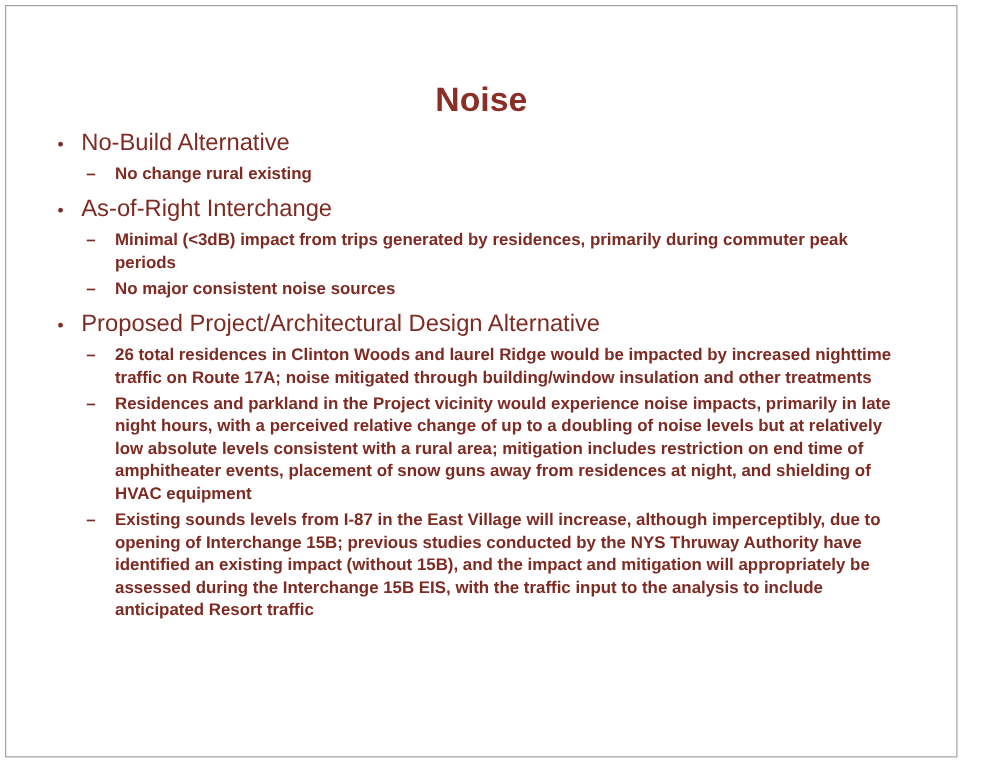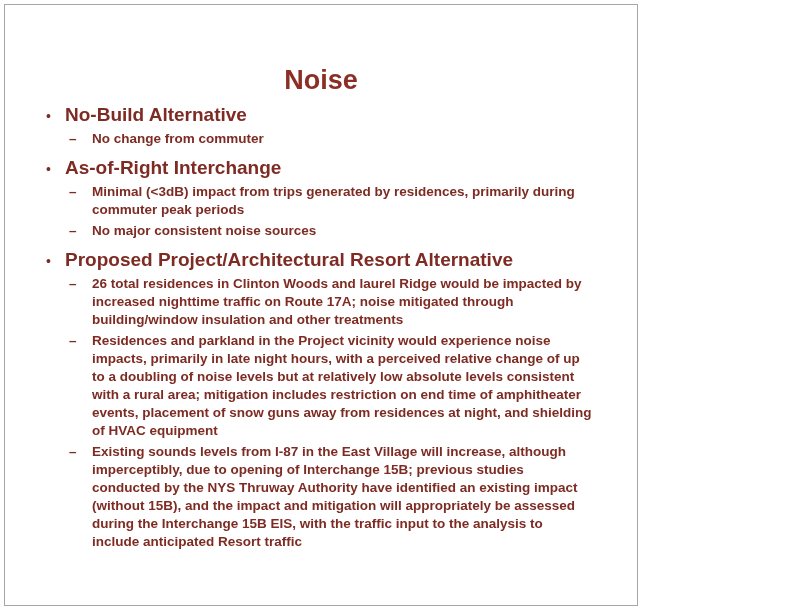--- a/index.html
+++ b/index.html
@@ -10,21 +10,21 @@
     width: 792px;
     height: 612px;
     background: #ffffff;
     overflow: hidden;
     position: relative;
   }
   .slide {
     position: absolute;
     left: 4px;
     top: 4px;
-    width: 634px;
+    width: 762px;
     height: 602px;
     box-sizing: border-box;
     border: 1px solid var(--border-color, #a6a6a6);
     background: var(--bg-color, #ffffff);
     font-family: "Liberation Sans", sans-serif;
     color: var(--text-color, #7d2b23);
   }
   .title {
     margin: 60px 0 0 0;
     text-align: center;
@@ -45,21 +45,21 @@
     flex: 0 0 22px;
     width: 22px;
     font-size: 14px;
     padding-left: 3px;
     box-sizing: border-box;
   }
   .l1t {
     flex: 1;
     font-size: 19px;
     line-height: 24px;
-    font-weight: bold;
+    font-weight: normal;
   }
   .l2 {
     display: flex;
     align-items: baseline;
     margin: 3px 0 2px 26px;
   }
   .m2 {
     flex: 0 0 23px;
     width: 23px;
     font-size: 13.5px;
@@ -79,39 +79,39 @@
   <h1 class="title">Noise</h1>
 
   <div class="content">
 
     <div class="l1">
       <span class="m1">•</span>
       <span class="l1t">No-Build Alternative</span>
     </div>
     <div class="l2">
       <span class="m2">–</span>
-      <span class="l2t">No change from commuter</span>
+      <span class="l2t">No change rural existing</span>
     </div>
 
     <div class="l1">
       <span class="m1">•</span>
       <span class="l1t">As-of-Right Interchange</span>
     </div>
     <div class="l2">
       <span class="m2">–</span>
       <span class="l2t">Minimal (&lt;3dB) impact from trips generated by residences, primarily during commuter peak periods</span>
     </div>
     <div class="l2">
       <span class="m2">–</span>
       <span class="l2t">No major consistent noise sources</span>
     </div>
 
     <div class="l1">
       <span class="m1">•</span>
-      <span class="l1t">Proposed Project/Architectural Resort Alternative</span>
+      <span class="l1t">Proposed Project/Architectural Design Alternative</span>
     </div>
     <div class="l2">
       <span class="m2">–</span>
       <span class="l2t">26 total residences in Clinton Woods and laurel Ridge would be impacted by increased nighttime traffic on Route 17A; noise mitigated through building/window insulation and other treatments</span>
     </div>
     <div class="l2">
       <span class="m2">–</span>
       <span class="l2t">Residences and parkland in the Project vicinity would experience noise impacts, primarily in late night hours, with a perceived relative change of up to a doubling of noise levels but at relatively low absolute levels consistent with a rural area; mitigation includes restriction on end time of amphitheater events, placement of snow guns away from residences at night, and shielding of HVAC equipment</span>
     </div>
     <div class="l2">

